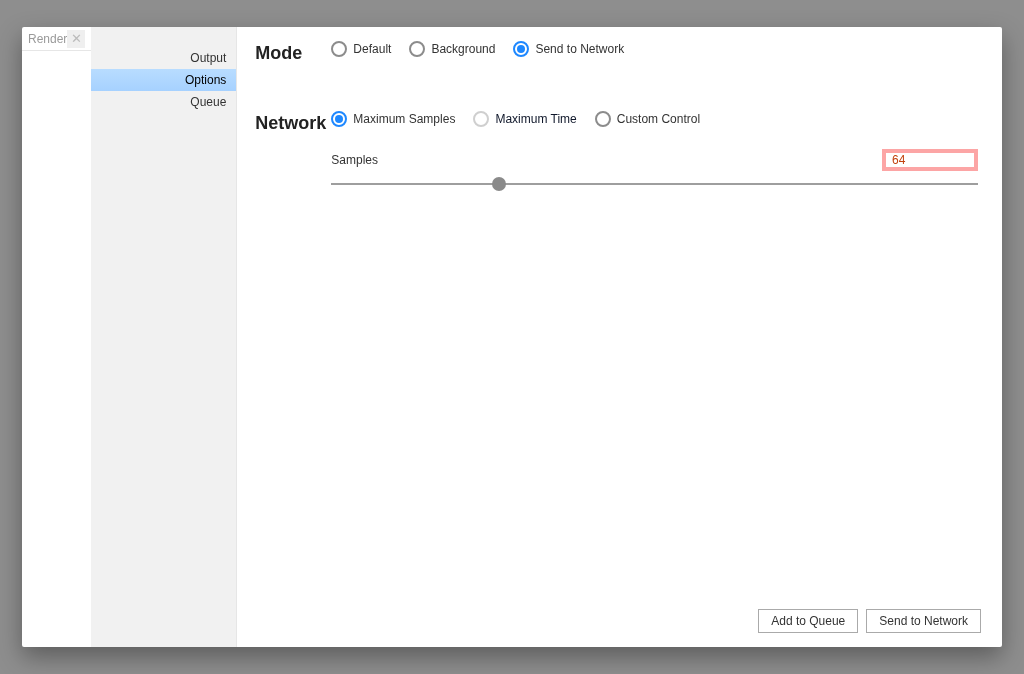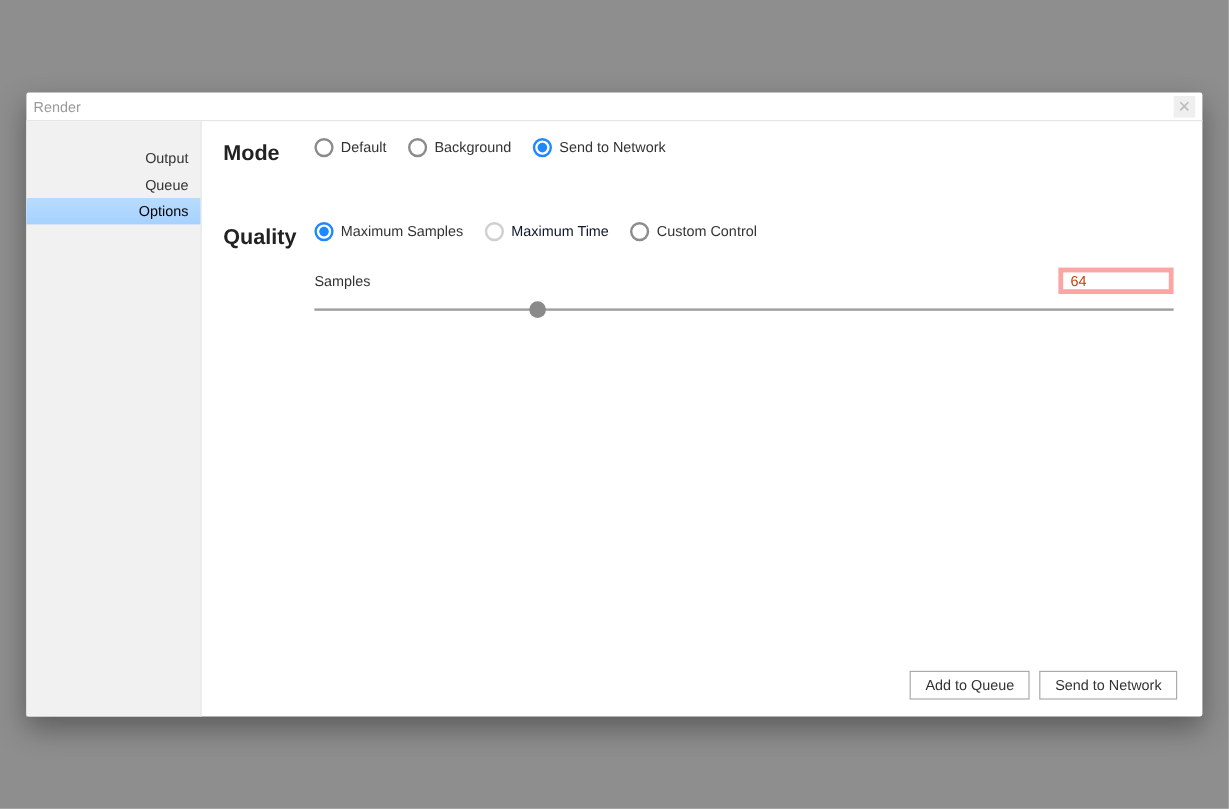--- a/index.html
+++ b/index.html
@@ -9,26 +9,26 @@
       background: #8e8e8e;
       width: 1024px;
       height: 674px;
       overflow: hidden;
       display: flex;
       align-items: center;
       justify-content: center;
     }
     .window {
       width: 980px;
-      height: 520px;
+      height: 620px;
       background: #fff;
       border-radius: 2px;
       box-shadow: 0 10px 24px rgba(0,0,0,0.35);
       display: flex;
-      flex-direction: column;
+      flex-direction: row;
       position: relative;
     }
     .titlebar {
       height: 24px;
       display: flex;
       align-items: center;
       padding: 0 6px;
       color: #777;
       border-bottom: 1px solid #e6e6e6;
     }
@@ -198,25 +198,25 @@
     <div class="close-btn">
       <span>✕</span>
     </div>
   </div>
 
   <div class="body">
     <div class="sidebar">
       <div class="sidebar-item">
         <span>Output</span>
       </div>
+      <div class="sidebar-item active">
+        <span>Options</span>
+      </div>
       <div class="sidebar-item">
         <span>Queue</span>
-      </div>
-      <div class="sidebar-item active">
-        <span>Options</span>
       </div>
     </div>
 
     <div class="main">
 
       <div class="section">
         <div class="section-label">Mode</div>
         <div class="section-content">
           <div class="radio-row">
             <div class="radio">
@@ -231,21 +231,21 @@
               <span class="radio-box">
                   <span class="radio-dot"></span>
                 </span>
               <span>Send to Network</span>
             </div>
           </div>
         </div>
       </div>
 
       <div class="section quality-section">
-        <div class="section-label">Quality</div>
+        <div class="section-label">Network</div>
         <div class="section-content">
           <div class="radio-row">
             <div class="radio selected">
               <span class="radio-box">
                   <span class="radio-dot"></span>
                 </span>
               <span>Maximum Samples</span>
             </div>
             <div class="radio disabled">
               <span class="radio-box"></span>

